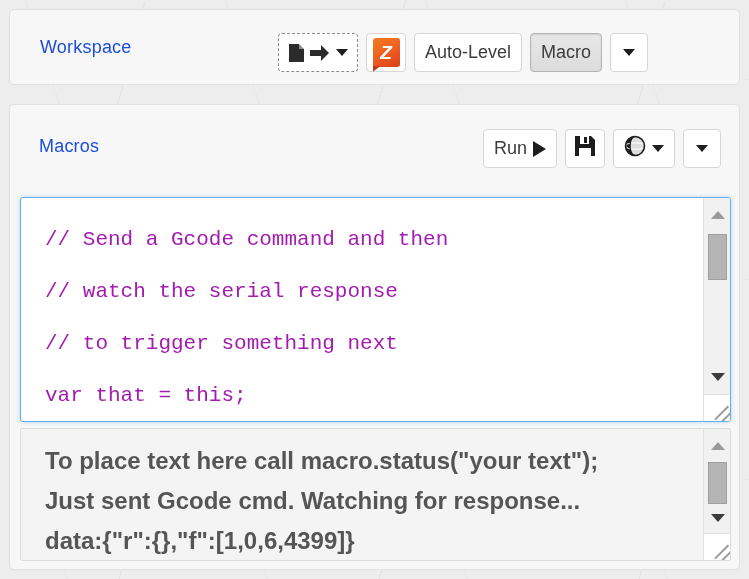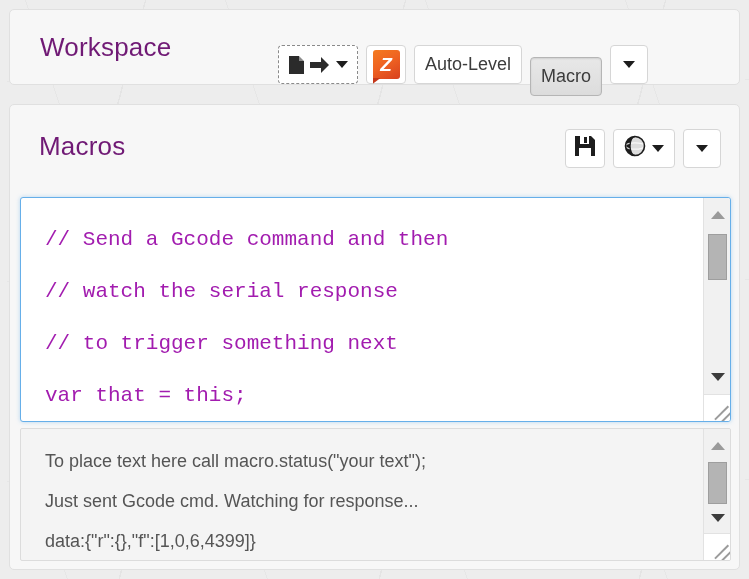--- a/index.html
+++ b/index.html
@@ -29,22 +29,22 @@
 
   
   #workspace-panel {
     left: 9px; top: 9px; width: 731px; height: 76px;
   }
   .bar-inner {
     position: absolute; left: 0; top: 0; right: 0; bottom: 0;
     display: flex; align-items: center;
   }
   .panel-title {
-    color: #701a75;
-    font-size: 26px;
+    color: #1d4ed8;
+    font-size: 18px;
     letter-spacing: .2px;
     white-space: nowrap;
   }
   #workspace-title { margin-left: 30px; }
   #macros-title { margin-left: 29px; text-align: center; }
 
   .btn-group {
     display: flex; align-items: center; gap: 8px;
   }
   #workspace-buttons { position: absolute; left: 268px; top: 23px; }
@@ -63,21 +63,20 @@
     align-items: center;
     justify-content: center;
     gap: 6px;
     white-space: nowrap;
     cursor: pointer;
   }
   .btn.active {
     background: linear-gradient(#e8e8e8, #dcdcdc);
     border-color: #b5b5b5;
     box-shadow: inset 0 1px 2px rgba(0,0,0,.10);
-    margin-top: 24px;
   }
   .btn.focus-dashed {
     border: 1px dashed #8a8a8a;
     padding: 0 9px;
   }
   .btn.caret-only { width: 38px; padding: 0; }
   .btn.icon-only { width: 40px; padding: 0; }
 
   .caret {
     width: 0; height: 0;
@@ -158,24 +157,25 @@
     background: #f4f4f4;
     border: 1px solid #dcdcdc;
     border-radius: 2px;
     overflow: hidden;
   }
   .status-text {
     position: absolute;
     left: 24px; top: 12px;
     right: 42px;
     color: #555555;
-    font-size: 18px;
+    font-size: 24px;
     line-height: 40px;
     white-space: pre;
     font-family: "Liberation Sans", sans-serif;
+    font-weight: bold;
   }
 
   
   .scrollbar {
     position: absolute;
     top: 0; right: 0;
     width: 27px;
     background: #f1f1f1;
     border-left: 1px solid #e2e2e2;
   }
@@ -267,20 +267,24 @@
 
 <div class="panel" id="macros-panel">
 
   <div id="macros-header">
     <div class="bar-inner">
       <div class="panel-title" id="macros-title">Macros</div>
     </div>
 
     <div class="btn-group" id="macros-buttons">
 
+      <div class="btn">
+        <span>Run</span>
+        <span class="tri-right"></span>
+      </div>
 
       <div class="btn icon-only">
         <span>
           <svg width="22" height="22" viewBox="0 0 22 22" aria-hidden="true">
             <path d="M1 1 H17 L21 5 V21 H1 Z" fill="#1d1d1d"></path>
             <rect x="6" y="1" width="9" height="8" fill="#ffffff"></rect>
             <rect x="10" y="2" width="3" height="6" fill="#1d1d1d"></rect>
             <rect x="5" y="13" width="12" height="8" fill="#ffffff"></rect>
           </svg>
         </span>

